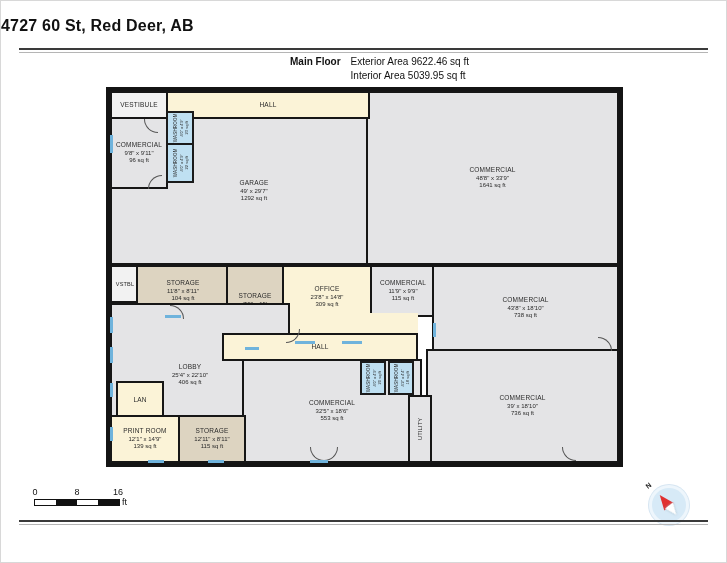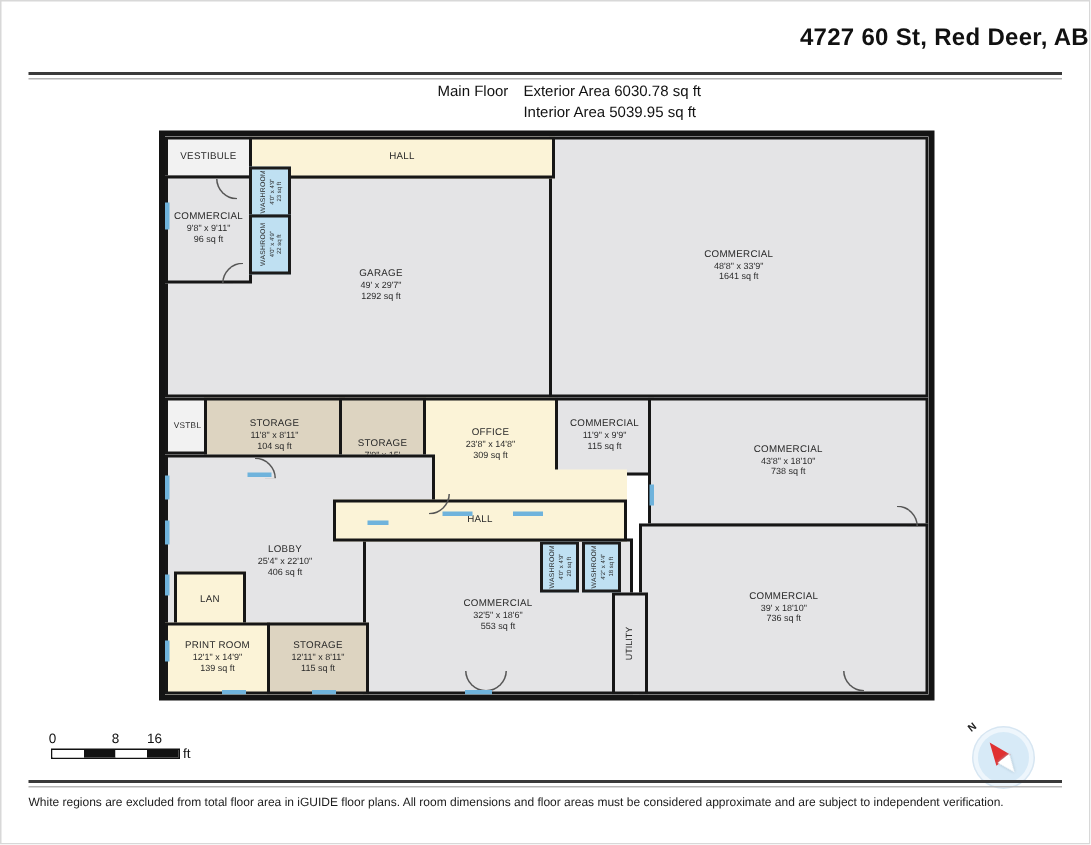--- a/index.html
+++ b/index.html
@@ -1,23 +1,23 @@
 <!DOCTYPE html>
 <html><head>
 <meta charset="utf-8">
 <style>
   html,body{margin:0;padding:0;background:#fff;}
   .page{position:relative;width:727px;height:563px;background:#fff;border:1px solid #d8d8d8;box-sizing:border-box;
         font-family:"Liberation Sans", sans-serif;color:#111;overflow:hidden;}
-  .title{position:absolute;top:16px;left:0;width:100%;text-align:right;font-size:16px;font-weight:bold;letter-spacing:.2px;}
+  .title{position:absolute;top:16px;left:0;width:100%;text-align:left;font-size:16px;font-weight:bold;letter-spacing:.2px;}
   .rule{position:absolute;left:18px;right:18px;height:2px;border-top:2px solid #3a3a3a;border-bottom:1px solid #b5b5b5;}
   .rule.top{top:47px;}
   .rule.bottom{top:519px;}
   .floorinfo{position:absolute;top:55px;left:0;width:100%;display:flex;justify-content:center;gap:10px;font-size:10px;}
-  .floorinfo .fl{font-weight:normal;margin-left:32px;}
+  .floorinfo .fl{font-weight:bold;margin-left:32px;}
   .floorinfo .areas span{display:block;margin-bottom:3px;}
   
   .plan{position:absolute;left:105px;top:86px;width:509px;height:372px;border:4px solid #141414;background:#fff;overflow:hidden;}
   .room{position:absolute;border:2px solid #161616;box-sizing:border-box;display:flex;align-items:center;justify-content:center;text-align:center;}
   .gray{background:#e4e4e6;}
   .cream{background:#fbf3d7;}
   .tan{background:#ddd4c1;}
   .blue{background:#bfe0f2;border-color:#1b1b1b;}
   .white{background:#f2f2f2;}
   .rlabel{line-height:1.25;color:#2a2a2a;}
@@ -50,21 +50,21 @@
 <body>
 
 <div class="page">
 
   <div class="title">4727 60 St, Red Deer, AB</div>
   <div class="rule top"></div>
 
   <div class="floorinfo">
     <span class="fl">Main Floor</span>
     <span class="areas">
-      <span>Exterior Area 6030.78 sq ft</span>
+      <span>Exterior Area 9622.46 sq ft</span>
       <span>Interior Area 5039.95 sq ft</span>
     </span>
   </div>
 
   <div class="plan">
 
     <div class="room gray" style="left:0;top:26px;width:260px;height:148px;">
       <div class="rlabel" style="padding-left:28px;">
         <span class="rname">GARAGE</span>
         <span class="rdims">49' x 29'7"</span>
@@ -255,32 +255,31 @@
     <div class="door" style="left:60px;top:214px;transform:rotate(180deg);"></div>
     <div class="door" style="left:176px;top:238px;transform:rotate(270deg);"></div>
     <div class="door" style="left:200px;top:356px;"></div>
     <div class="door" style="left:214px;top:356px;transform:scaleX(-1);"></div>
     <div class="door" style="left:452px;top:356px;"></div>
     <div class="door" style="left:488px;top:246px;transform:rotate(180deg);"></div>
   </div>
 
   <span class="scalenum" style="left:34px;">0</span>
   <span class="scalenum" style="left:76px;">8</span>
-  <span class="scalenum" style="left:102px;">16</span>
+  <span class="scalenum" style="left:117px;">16</span>
   <div class="scalebar">
     <i class="sb-w"></i>
       <i class="sb-b"></i>
       <i class="sb-w"></i>
       <i class="sb-b"></i>
   </div>
   <span class="scaleunit">ft</span>
 
 
   <div class="north">N</div>
   <div class="compass">
     <div class="needle-red"></div>
     <div class="needle-white"></div>
   </div>
 
   <div class="rule bottom"></div>
-  <div class="disclaimer">White regions are excluded from total floor area in iGUIDE floor plans. All room dimensions and floor areas must be considered approximate and are subject to independent verification.</div>
 
 </div>
 
 </body></html>

